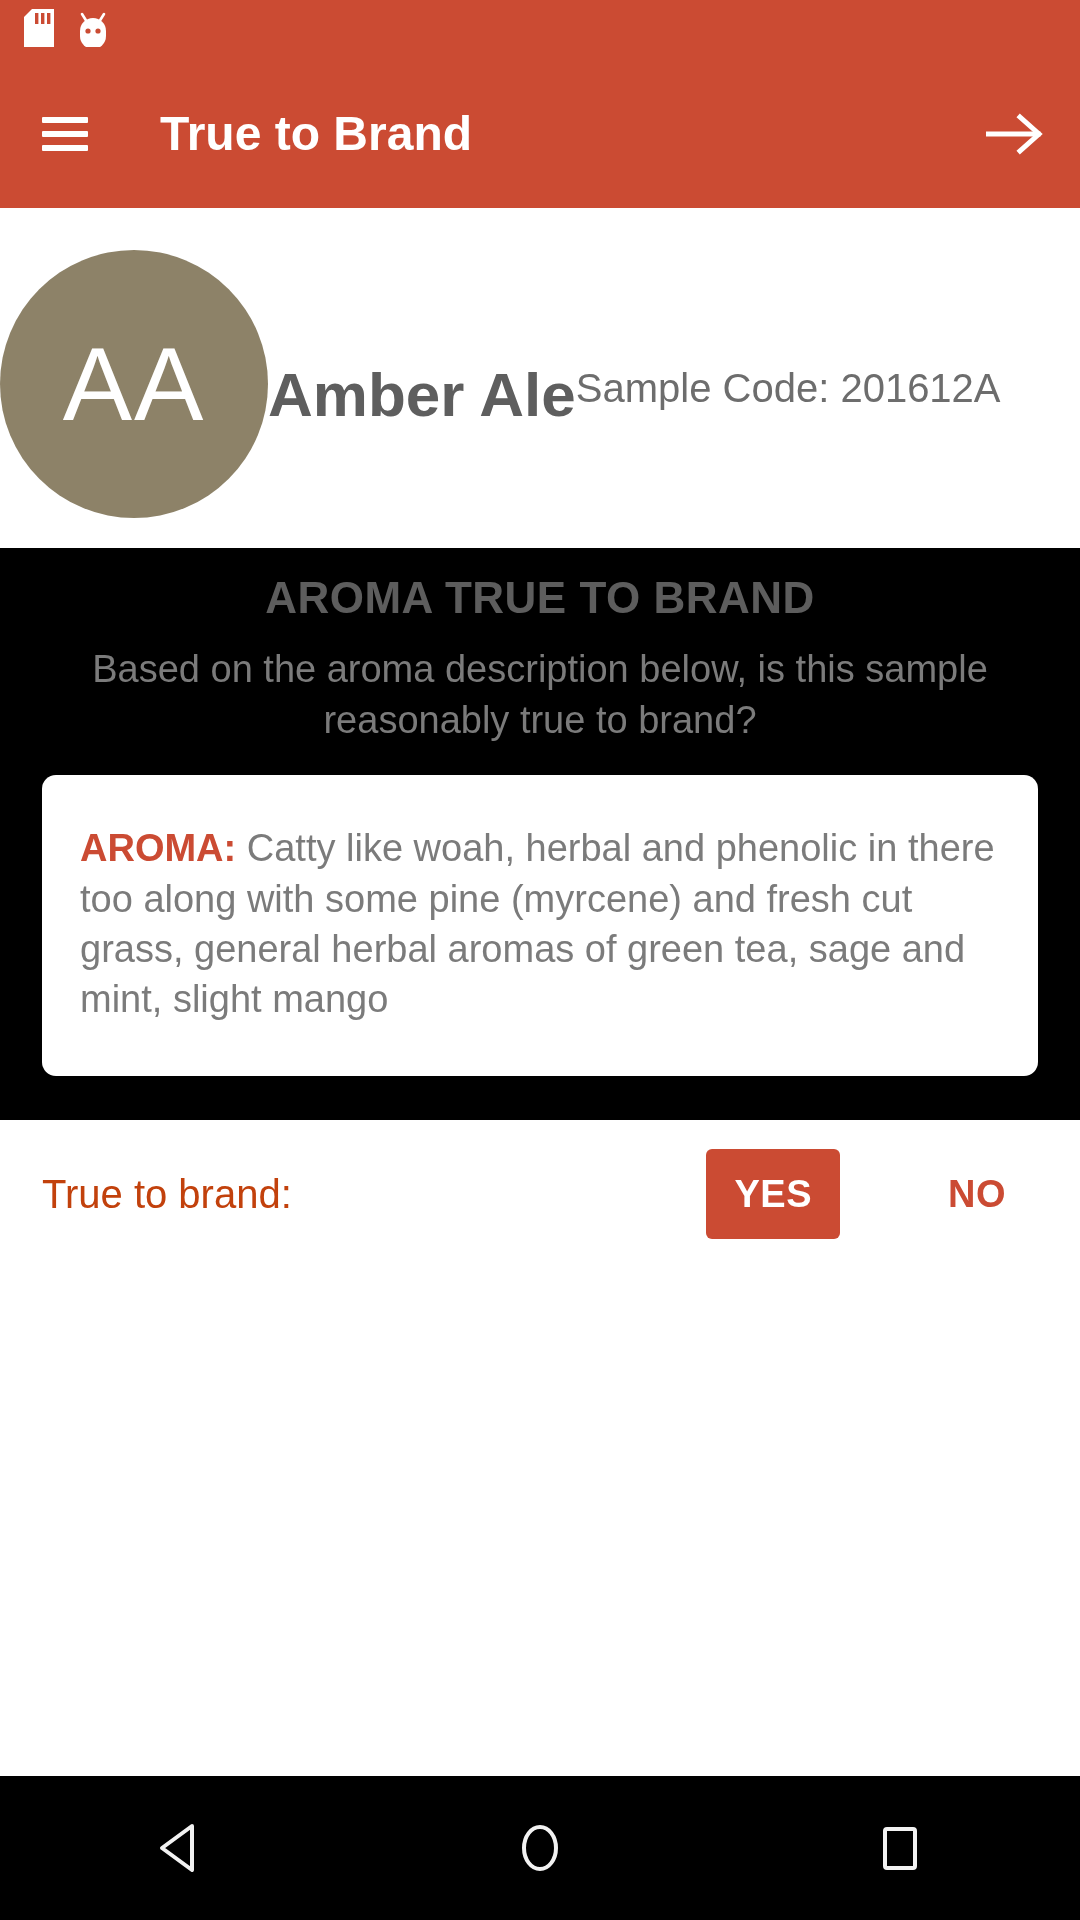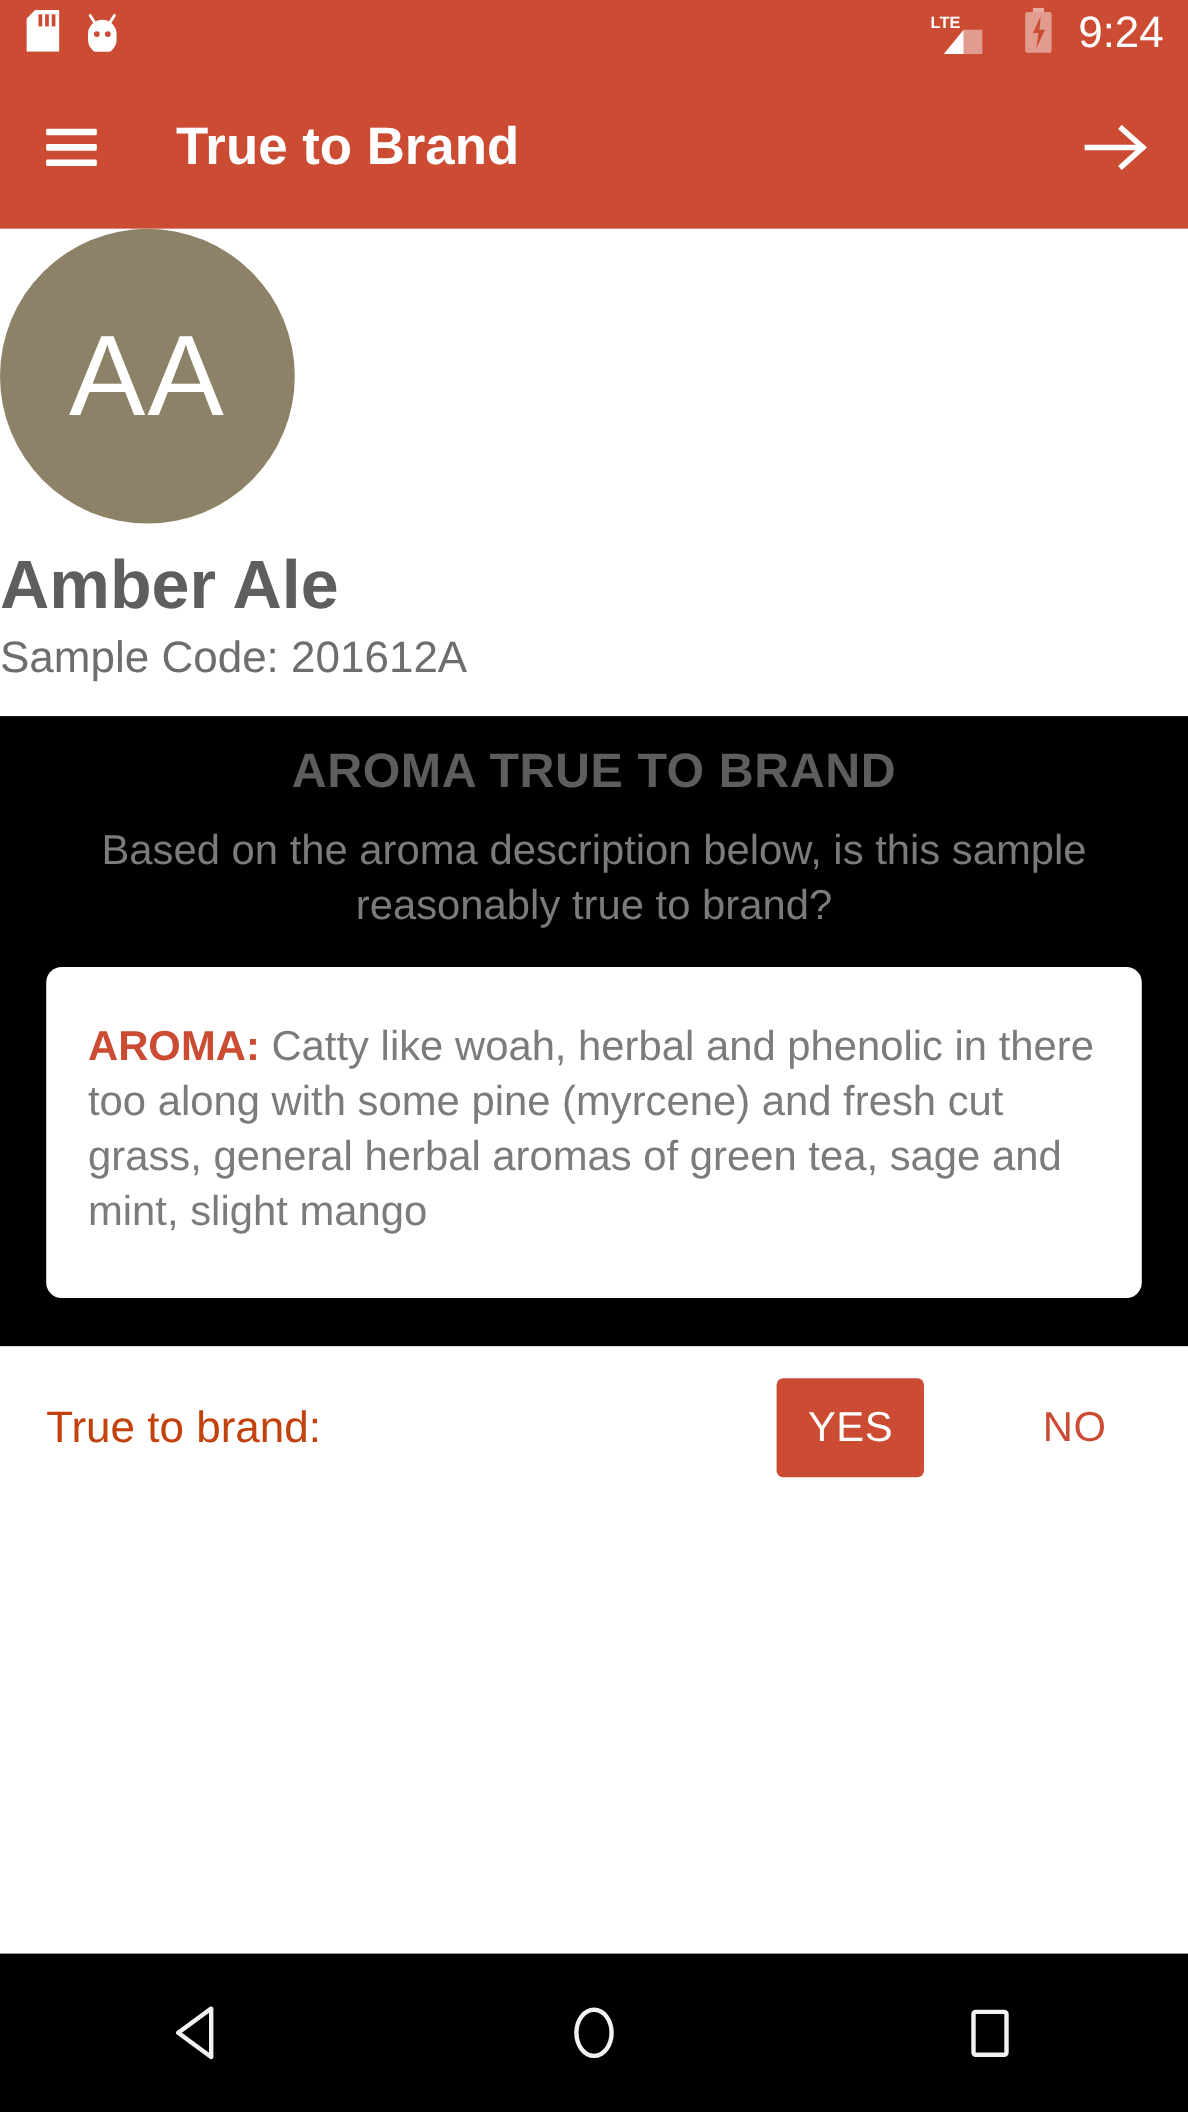--- a/index.html
+++ b/index.html
@@ -94,23 +94,24 @@
     display: flex;
     align-items: center;
     justify-content: center;
     cursor: pointer;
   }
 
   
   .sample-header {
     background: #ffffff;
     flex: 0 0 auto;
+    padding-top: 42px;
     padding-bottom: 30px;
     display: flex;
-    flex-direction: column;
+    align-items: center;
   }
   .avatar {
     width: 268px;
     height: 268px;
     border-radius: 50%;
     background: #8D8268;
     display: flex;
     align-items: center;
     justify-content: center;
   }
@@ -192,21 +193,21 @@
     line-height: 1;
   }
   .choice-group {
     margin-left: auto;
     display: flex;
     align-items: center;
     gap: 0px;
   }
   .choice {
     font-size: 38px;
-    font-weight: normal;
+    font-weight: bold;
     letter-spacing: 0.5px;
     line-height: 1;
     padding: 26px 28px;
     border-radius: 6px;
     cursor: pointer;
     background: transparent;
     border: none;
     font-family: "Liberation Sans", sans-serif;
   }
   .choice.selected {
@@ -276,40 +277,20 @@
       <span class="droid-icon">
         <svg width="34" height="38" viewBox="0 0 34 38">
           <path d="M6 5 L11 13" stroke="#ffffff" stroke-width="2.6" stroke-linecap="round" fill="none"></path>
           <path d="M28 5 L23 13" stroke="#ffffff" stroke-width="2.6" stroke-linecap="round" fill="none"></path>
           <path d="M4 22 a13 13 0 0 1 26 0 v5 a13 13 0 0 1 -26 0 z" fill="#ffffff"></path>
           <circle cx="12" cy="22" r="2.6" fill="#CB4B33"></circle>
           <circle cx="22" cy="22" r="2.6" fill="#CB4B33"></circle>
         </svg>
       </span>
     </div>
-    <div class="status-right">
-      <span class="lte-group">
-        <svg width="66" height="42" viewBox="0 0 66 42">
-          <text x="0" y="16" font-family="Liberation Sans, sans-serif" font-size="15" font-weight="bold" fill="#ffffff">LTE</text>
-          <path d="M30 40 L30 18 L47 18 L47 40 Z" fill="#ffffff" opacity="0.45"></path>
-          <path d="M12 40 L30 18 L30 40 Z" fill="#ffffff"></path>
-          <path d="M30 40 L30 18 L47 18 L47 40 Z" fill="none"></path>
-          <path d="M30 40 L47 40 L47 18 Z" fill="#ffffff" opacity="0.0"></path>
-        </svg>
-      </span>
-      <span>
-        <svg width="28" height="42" viewBox="0 0 28 42">
-          <rect x="9" y="0" width="10" height="4" fill="#ffffff" opacity="0.55"></rect>
-          <rect x="2" y="4" width="24" height="37" rx="2" fill="#ffffff" opacity="0.45"></rect>
-          <path d="M14 4 L26 4 L26 41 L2 41 Z" fill="#ffffff" opacity="0.0"></path>
-          <path d="M16 8 L9 23 L14 23 L12 37 L20 20 L15 20 Z" fill="#CB4B33"></path>
-        </svg>
-      </span>
-      <span class="status-time">9:24</span>
-    </div>
   </div>
 
   <div class="app-bar">
     <div class="hamburger">
       <span></span>
         <span></span>
         <span></span>
     </div>
     <div class="app-title">True to Brand</div>
     <div class="forward-arrow">

